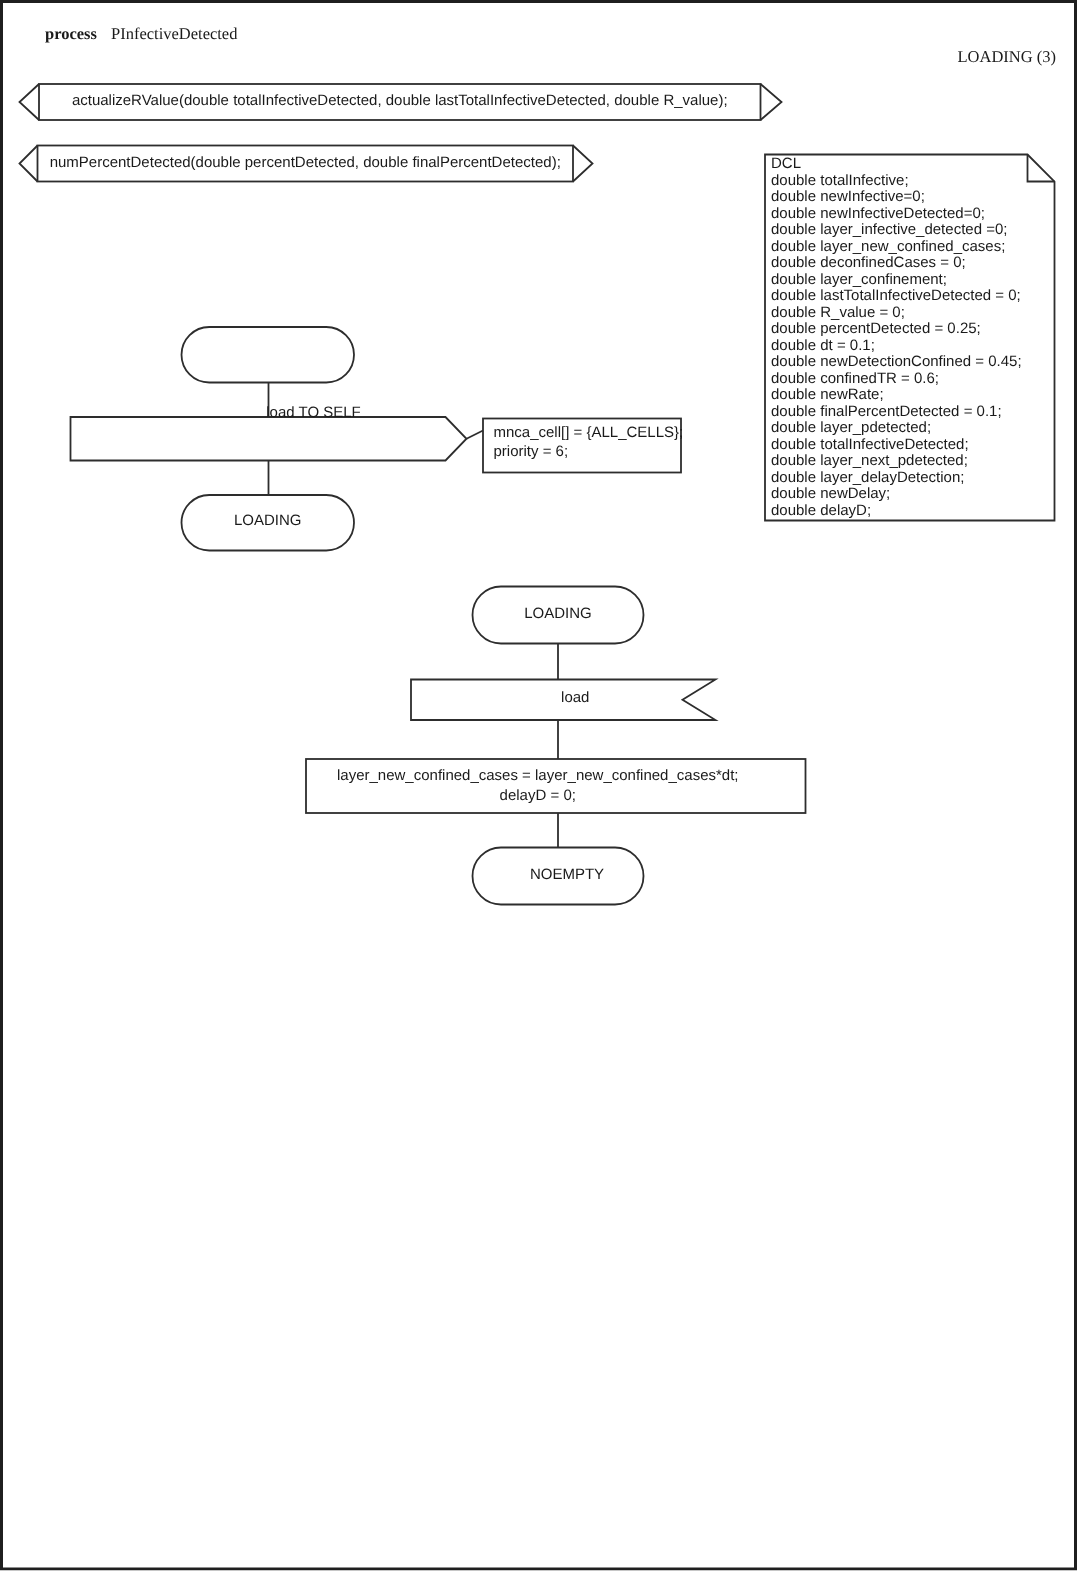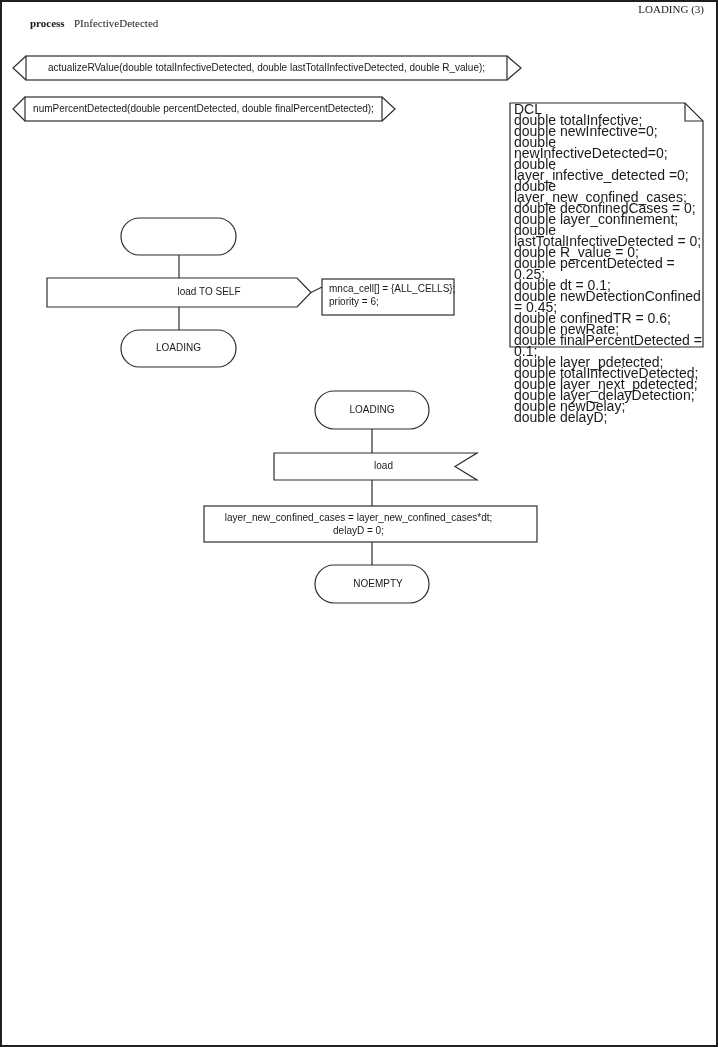--- a/index.html
+++ b/index.html
@@ -15,21 +15,21 @@
   }
   #shapes{position:absolute;left:0;top:0;width:718px;height:1047px;}
   #shapes *{fill:none;stroke:#2d2d2d;stroke-width:1.2;}
   #shapes .filled{fill:#ffffff;}
   .txt{position:absolute;font-size:10px;line-height:12px;white-space:nowrap;}
   .center{text-align:center;white-space:normal;}
   .pre{white-space:pre-line;}
   .hdr{font-size:11px;line-height:13px;font-family:Liberation Serif, serif;}
   .bold{font-weight:bold;}
   .dcl{
-    font-size:14px;line-height:11px;white-space:pre-line;
+    font-size:10px;line-height:11px;white-space:pre-line;
   }
 </style>
 </head>
 <body>
 
 <div id="page">
 
   <svg id="shapes" viewBox="0 0 718 1047" xmlns="http://www.w3.org/2000/svg">
 
     <g>
@@ -61,21 +61,21 @@
     <line x1="370" y1="427" x2="370" y2="451"></line>
     <polygon points="272,451 475,451 453,464.5 475,478 272,478"></polygon>
     <line x1="370" y1="478" x2="370" y2="504"></line>
     <rect x="202" y="504" width="333" height="36"></rect>
     <line x1="370" y1="540" x2="370" y2="563"></line>
     <rect x="313" y="563" width="114" height="38" rx="19" ry="19"></rect>
   </svg>
 
   <div class="txt hdr bold" style="left:28px;top:15px;">process</div>
   <div class="txt hdr" style="left:72px;top:15px;">PInfectiveDetected</div>
-  <div class="txt hdr" style="right:12px;top:1px;text-align:right;">LOADING (3)</div>
+  <div class="txt hdr" style="right:12px;top:30px;text-align:right;">LOADING (3)</div>
 
   <div class="txt center" style="left:24px;top:60px;width:481px;">actualizeRValue(double totalInfectiveDetected, double lastTotalInfectiveDetected, double R_value);</div>
   <div class="txt center" style="left:23px;top:101px;width:357px;">numPercentDetected(double percentDetected, double finalPercentDetected);</div>
 
   <div class="txt dcl" style="left:512px;top:102px;width:188px;">DCL
 double totalInfective;
 double newInfective=0;
 double newInfectiveDetected=0;
 double layer_infective_detected =0;
 double layer_new_confined_cases;
@@ -89,21 +89,21 @@
 double confinedTR = 0.6;
 double newRate;
 double finalPercentDetected = 0.1;
 double layer_pdetected;
 double totalInfectiveDetected;
 double layer_next_pdetected;
 double layer_delayDetection;
 double newDelay;
 double delayD;</div>
 
-  <div class="txt center" style="left:45px;top:284px;width:264px;padding-left:30px;">load TO SELF</div>
+  <div class="txt center" style="left:45px;top:268px;width:264px;padding-left:30px;">load TO SELF</div>
   <div class="txt pre" style="left:327px;top:280px;line-height:13px;">mnca_cell[] = {ALL_CELLS};
 priority = 6;</div>
   <div class="txt center" style="left:119px;top:340px;width:115px;">LOADING</div>
 
   <div class="txt center" style="left:313px;top:402px;width:114px;">LOADING</div>
   <div class="txt center" style="left:272px;top:458px;width:219px;">load</div>
   <div class="txt center pre" style="left:202px;top:509px;width:309px;line-height:13px;">layer_new_confined_cases = layer_new_confined_cases*dt;
 delayD = 0;</div>
   <div class="txt center" style="left:313px;top:576px;width:126px;">NOEMPTY</div>
 

